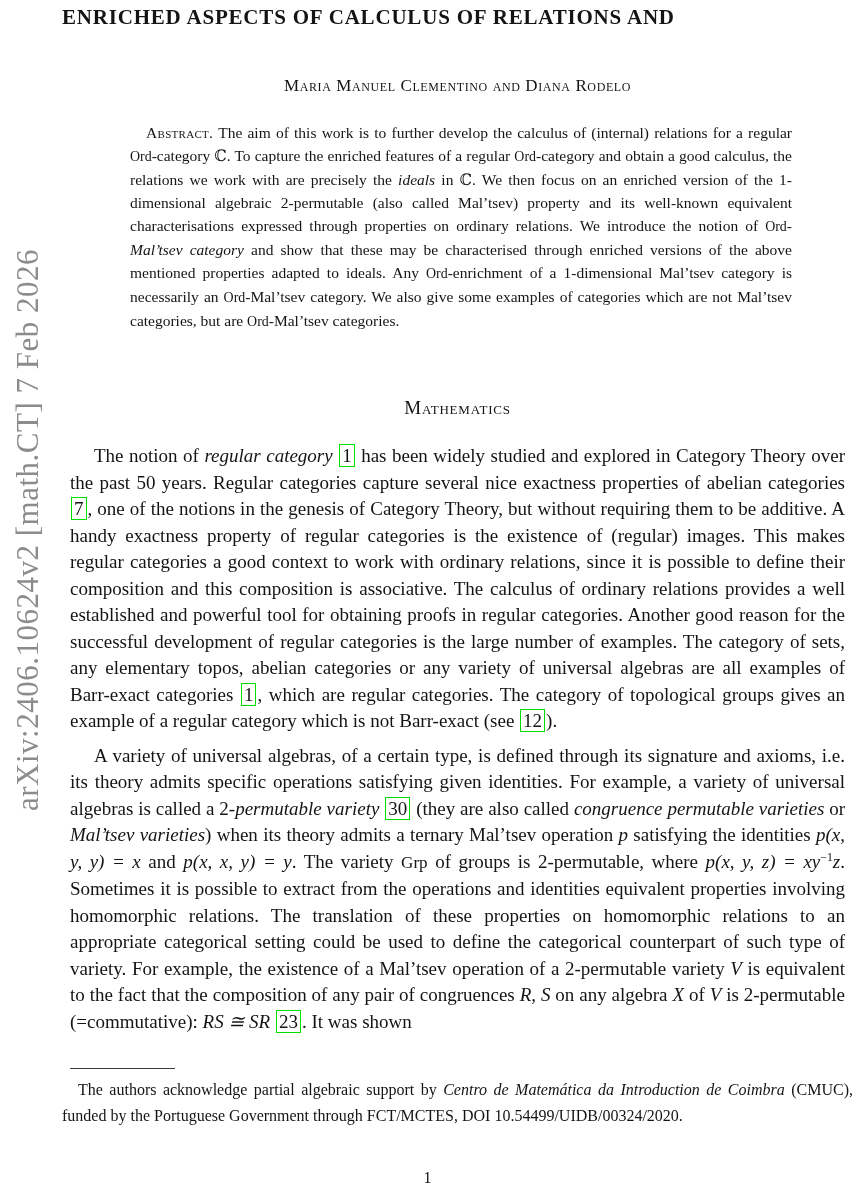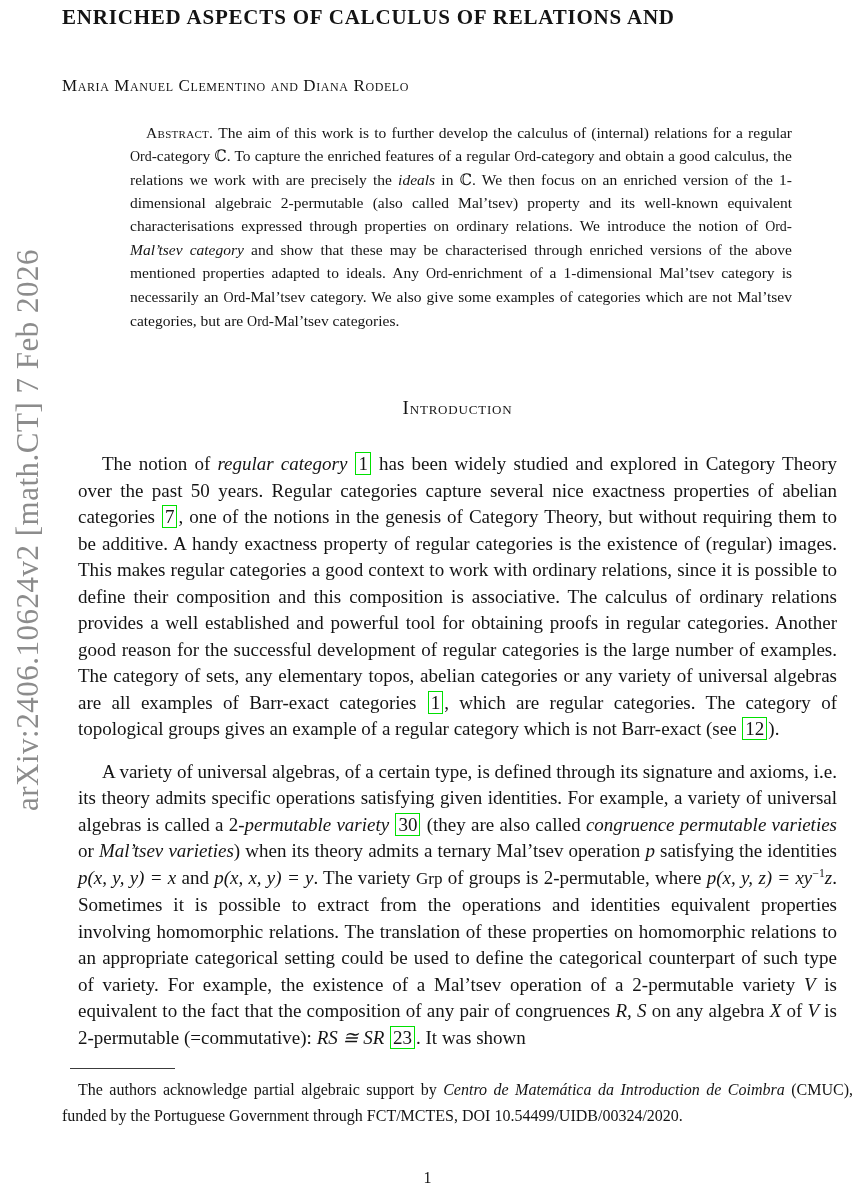--- a/index.html
+++ b/index.html
@@ -33,21 +33,21 @@
     text-align: left;
     font-size: 21px; font-weight: 700;
     letter-spacing: 0.8px;
     line-height: 30px;
   }
   .r-tn { font-weight: 400; }
   .r-tb { font-weight: 700; }
 
   .authors {
     position: absolute; top: 76px; left: 0; width: 100%;
-    text-align: left;
+    text-align: center;
     font-variant: small-caps;
     font-size: 17px;
     letter-spacing: 0.6px;
   }
 
   .abstract {
     position: absolute; top: 121px; left: 68px; width: 662px;
     font-size: 15.5px; line-height: 23px;
     text-align: justify;
   }
@@ -61,21 +61,21 @@
     font-size: 19px;
     letter-spacing: 0.8px;
   }
 
   .body-text {
     position: absolute; top: 435px; left: 0; width: 791px;
     font-size: 19px; line-height: 26.5px;
     text-align: justify;
     height: 632px; overflow: hidden;
   }
-  .body-text p { margin: 16px; text-indent: 24px; }
+  .body-text p { margin: 8px; text-indent: 24px; }
 
   
   .r-p { }
   .r-i, .r-m, .r-scr { font-style: italic; }
   .r-sf { font-family: Liberation Serif, serif; font-size: 0.9em; }
   .r-sup { vertical-align: super; font-size: 0.62em; line-height: 0; }
   .r-cite {
     border: 1.5px solid var(--cite);
     padding: 0 2px;
     margin: 0 1px;
@@ -111,21 +111,21 @@
     <div class="title-block">
       <div>ENRICHED ASPECTS OF CALCULUS OF RELATIONS AND</div>
     </div>
 
     <div class="authors">Maria Manuel Clementino and Diana Rodelo</div>
 
     <div class="abstract">
       <p><span class="abs-label">Abstract.</span><span><span class="r-p"> The aim of this work is to further develop the calculus of (internal) relations for a regular </span><span class="r-sf">Ord</span><span class="r-p">-category ℂ. To capture the enriched features of a regular </span><span class="r-sf">Ord</span><span class="r-p">-category and obtain a good calculus, the relations we work with are precisely the </span><span class="r-i">ideals</span><span class="r-p"> in ℂ. We then focus on an enriched version of the 1-dimensional algebraic 2-permutable (also called Mal’tsev) property and its well-known equivalent characterisations expressed through properties on ordinary relations. We introduce the notion of </span><span class="r-sf">Ord</span><span class="r-p">-</span><span class="r-i">Mal’tsev category</span><span class="r-p"> and show that these may be characterised through enriched versions of the above mentioned properties adapted to ideals. Any </span><span class="r-sf">Ord</span><span class="r-p">-enrichment of a 1-dimensional Mal’tsev category is necessarily an </span><span class="r-sf">Ord</span><span class="r-p">-Mal’tsev category. We also give some examples of categories which are not Mal’tsev categories, but are </span><span class="r-sf">Ord</span><span class="r-p">-Mal’tsev categories.</span></span></p>
     </div>
 
-    <div class="intro-heading">Introduction</div>
+    <div class="intro-heading">Mathematics</div>
 
     <div class="body-text">
       <p><span class="r-p">The notion of </span><span class="r-i">regular category</span><span class="r-p"> </span><span class="r-cite">1</span><span class="r-p"> has been widely studied and explored in Category Theory over the past 50 years.  Regular categories capture several nice exactness properties of abelian categories </span><span class="r-cite">7</span><span class="r-p">, one of the notions in the genesis of Category Theory, but without requiring them to be additive.  A handy exactness property of regular categories is the existence of (regular) images.  This makes regular categories a good context to work with ordinary relations, since it is possible to define their composition and this composition is associative.  The calculus of ordinary relations provides a well established and powerful tool for obtaining proofs in regular categories.  Another good reason for the successful development of regular categories is the large number of examples.  The category of sets, any elementary topos, abelian categories or any variety of universal algebras are all examples of Barr-exact categories </span><span class="r-cite">1</span><span class="r-p">, which are regular categories.  The category of topological groups gives an example of a regular category which is not Barr-exact (see </span><span class="r-cite">12</span><span class="r-p">).</span></p>
       <p><span class="r-p">A variety of universal algebras, of a certain type, is defined through its signature and axioms, i.e.  its theory admits specific operations satisfying given identities.  For example, a variety of universal algebras is called a 2-</span><span class="r-i">permutable variety</span><span class="r-p"> </span><span class="r-cite">30</span><span class="r-p"> (they are also called </span><span class="r-i">congruence permutable varieties</span><span class="r-p"> or </span><span class="r-i">Mal’tsev varieties</span><span class="r-p">) when its theory admits a ternary Mal’tsev operation </span><span class="r-m">p</span><span class="r-p"> satisfying the identities </span><span class="r-m">p(x, y, y) = x</span><span class="r-p"> and </span><span class="r-m">p(x, x, y) = y</span><span class="r-p">.  The variety </span><span class="r-sf">Grp</span><span class="r-p"> of groups is 2-permutable, where </span><span class="r-m">p(x, y, z) = xy</span><span class="r-sup">−1</span><span class="r-m">z</span><span class="r-p">.  Sometimes it is possible to extract from the operations and identities equivalent properties involving homomorphic relations.  The translation of these properties on homomorphic relations to an appropriate categorical setting could be used to define the categorical counterpart of such type of variety.  For example, the existence of a Mal’tsev operation of a 2-permutable variety </span><span class="r-scr">V</span><span class="r-p"> is equivalent to the fact that the composition of any pair of congruences </span><span class="r-m">R, S</span><span class="r-p"> on any algebra </span><span class="r-m">X</span><span class="r-p"> of </span><span class="r-scr">V</span><span class="r-p"> is 2-permutable (=commutative):  </span><span class="r-m">RS ≅ SR</span><span class="r-p"> </span><span class="r-cite">23</span><span class="r-p">.  It was shown</span></p>
     </div>
 
     <div class="footnote-rule" style="position:absolute; top:1068px; left:8px;"></div>
 
   </div>
 

